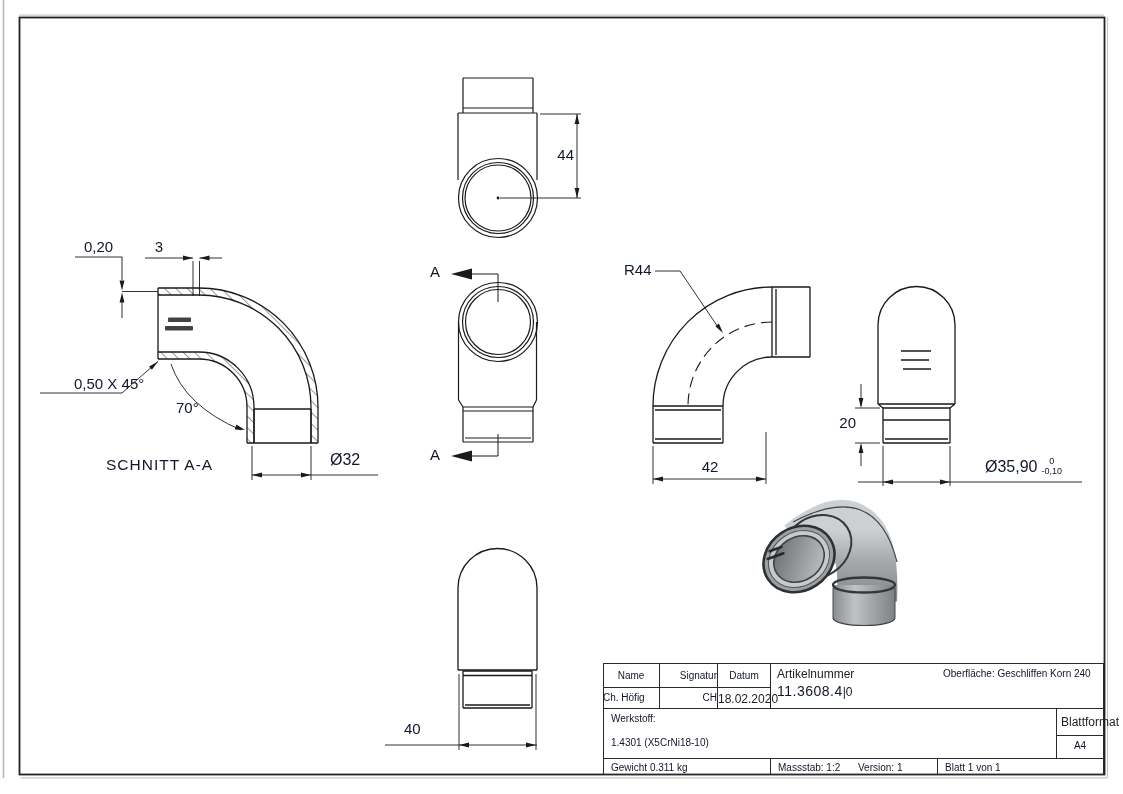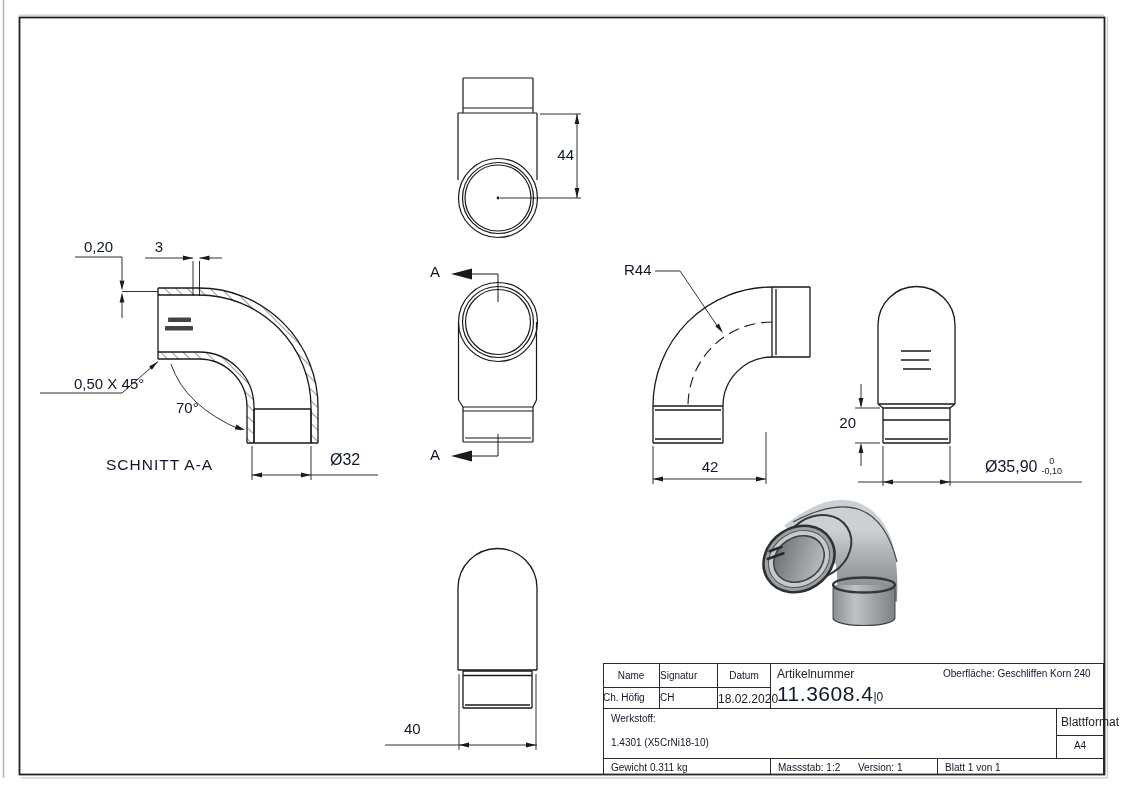--- a/index.html
+++ b/index.html
@@ -5,21 +5,21 @@
   html,body{margin:0;padding:0;background:#fff;}
   #page{position:relative;width:1123px;height:794px;background:#ffffff;overflow:hidden;
         font-family:"Liberation Sans","DejaVu Sans",sans-serif;color:#1a1a1a;}
   svg{position:absolute;left:0;top:0;}
   .t{position:absolute;white-space:nowrap;color:#0f172a;line-height:1.1;}
   .dim{font-size:15px;}
   .tb-line{position:absolute;background:#2a2a2a;}
   .tb-label{font-size:10px;}
   .tb-small{font-size:12px;color:#222;}
   .tol{display:inline-block;vertical-align:middle;text-align:center;font-size:9px;line-height:10px;margin-left:4px;transform:translateY(-2px);}
-  .artnr{font-size:21px;letter-spacing:0.5px;}
+  .artnr{font-size:14px;letter-spacing:0.5px;}
   .artnr-sfx{font-size:12px;}
 </style>
 </head>
 <body>
 
 <div id="page">
 
   <svg width="1123" height="794" viewBox="0 0 1123 794">
     <defs>
       <pattern id="hatch" width="8" height="8" patternUnits="userSpaceOnUse" patternTransform="rotate(-45)">
@@ -222,24 +222,24 @@
     <div class="tb-line" style="left:770px;top:663px;width:1.2px;height:45px;"></div>
     <div class="tb-line" style="left:603px;top:687px;width:167px;height:1.2px;"></div>
     <div class="tb-line" style="left:603px;top:708px;width:501px;height:1.2px;"></div>
     <div class="tb-line" style="left:603px;top:758px;width:501px;height:1.2px;"></div>
     <div class="tb-line" style="left:1056px;top:708px;width:1.2px;height:50px;"></div>
     <div class="tb-line" style="left:1056px;top:735px;width:48px;height:1.2px;"></div>
     <div class="tb-line" style="left:770px;top:758px;width:1.2px;height:17px;"></div>
     <div class="tb-line" style="left:937px;top:758px;width:1.2px;height:17px;"></div>
 
     <div class="t tb-label" style="left:603px;top:670px;width:56px;text-align:center;">Name</div>
-    <div class="t tb-label" style="left:660px;top:670px;width:57px;text-align:left;">Signatur</div>
+    <div class="t tb-label" style="left:660px;top:670px;width:57px;text-align:right;">Signatur</div>
     <div class="t tb-label" style="left:718px;top:670px;width:52px;text-align:center;">Datum</div>
     <div class="t tb-label" style="left:603px;top:692px;width:56px;text-align:left;">Ch. Höfig</div>
-    <div class="t tb-label" style="left:660px;top:692px;width:57px;text-align:left;">CH</div>
+    <div class="t tb-label" style="left:660px;top:692px;width:57px;text-align:right;">CH</div>
     <div class="t tb-small" style="left:718px;top:693px;width:52px;text-align:center;">18.02.2020</div>
 
     <div class="t tb-small" style="left:777px;top:668px;">Artikelnummer</div>
     <div class="t" style="left:777px;top:682px;"><span class="artnr">11.3608.4</span><span class="artnr-sfx">|0</span></div>
     <div class="t tb-label" style="left:943px;top:668px;">Oberfläche:  Geschliffen Korn 240</div>
 
     <div class="t tb-label" style="left:611px;top:713px;">Werkstoff:</div>
     <div class="t tb-label" style="left:611px;top:737px;">1.4301 (X5CrNi18-10)</div>
     <div class="t tb-small" style="left:1056px;top:716px;width:68px;text-align:center;">Blattformat</div>
     <div class="t" style="left:1056px;top:740px;width:48px;text-align:center;font-size:10px;">A4</div>

